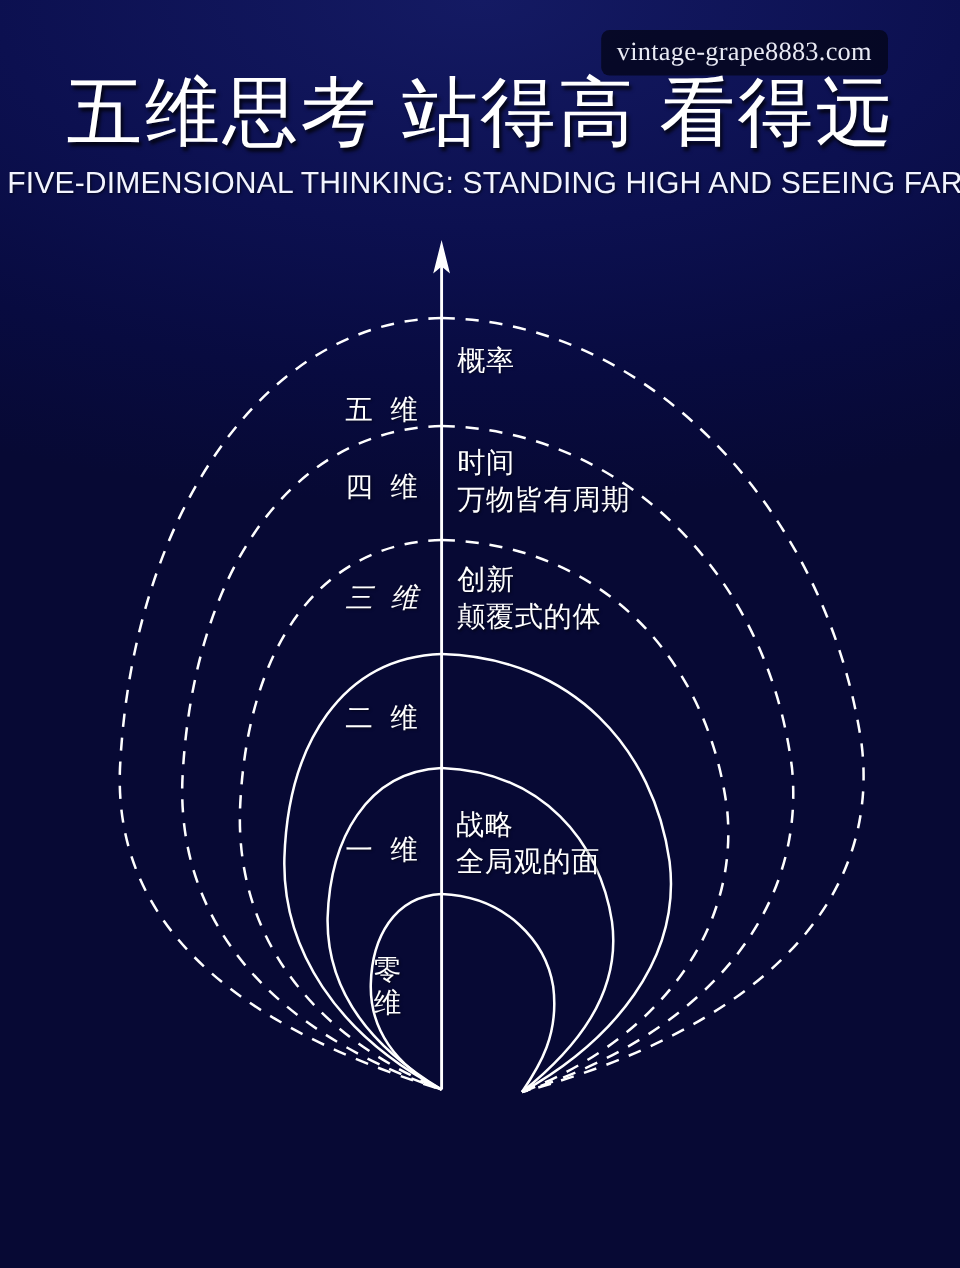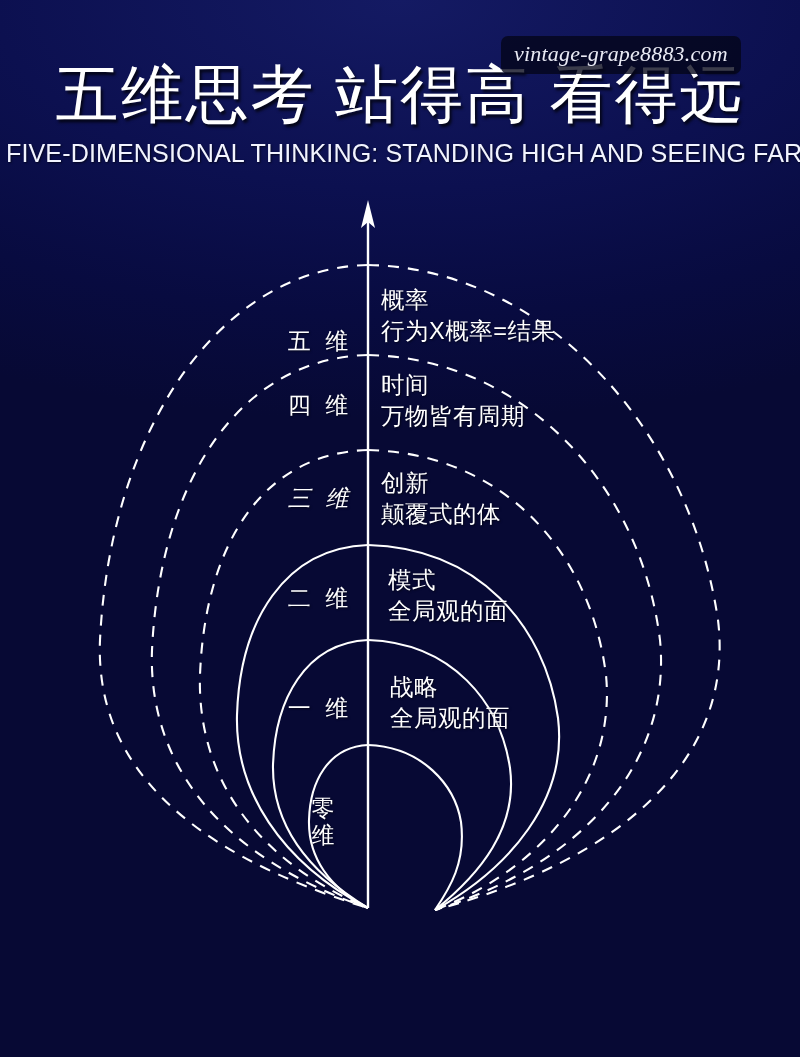--- a/index.html
+++ b/index.html
@@ -56,31 +56,30 @@
     transform: scaleX(0.985);
     transform-origin: center;
     text-shadow: 1px 1px 2px rgba(0,0,0,0.6);
     white-space: nowrap;
   }
 
   
   #watermark {
     position: absolute;
     left: 501px;
-    top: 36px;
+    top: 25px;
     padding: 5px 13px 7px 13px;
     border-radius: 7px;
     background: rgba(4,5,24,0.78);
     font-family: "Liberation Serif", "DejaVu Serif", serif;
     font-size: 22px;
     line-height: 26px;
     color: #e9eaf4;
     letter-spacing: 0.2px;
     white-space: nowrap;
-    font-style: italic;
   }
 
   
   #diagram {
     position: absolute;
     left: 0;
     top: 0;
     width: 800px;
     height: 1057px;
   }
@@ -159,33 +158,28 @@
     <div class="dim-label" style="left:272px; top:300px;margin-top:28px;">五 维</div>
     <div class="dim-label" style="left:272px; top:392px;text-align:center;">四 维</div>
     <div class="dim-label" style="left:272px; top:485px;font-style:italic;">三 维</div>
     <div class="dim-label" style="left:272px; top:585px;">二 维</div>
     <div class="dim-label" style="left:272px; top:695px;">一 维</div>
     <div class="dim-label" style="left:300px; top:795px; width:46px; letter-spacing:0; text-indent:0;">零
 维</div>
 
     <div class="level-text" style="top:285px;">
       <span class="name">概率</span>
-      <span class="desc">行为X概率=结果</span>
     </div>
     <div class="level-text" style="top:468px;">
       <span class="name">创新</span>
       <span class="desc">颠覆式的体</span>
     </div>
     <div class="level-text" style="top:370px;">
       <span class="name">时间</span>
       <span class="desc">万物皆有周期</span>
     </div>
-    <div class="level-text" style="top:565px; left:388px;">
-      <span class="name">模式</span>
-      <span class="desc">全局观的面</span>
-    </div>
-    <div class="level-text" style="top:672px; left:390px;">
+    <div class="level-text" style="top:672px; left:380px;">
       <span class="name">战略</span>
       <span class="desc">全局观的面</span>
     </div>
 
   </div>
 </div>
 
 </body></html>

